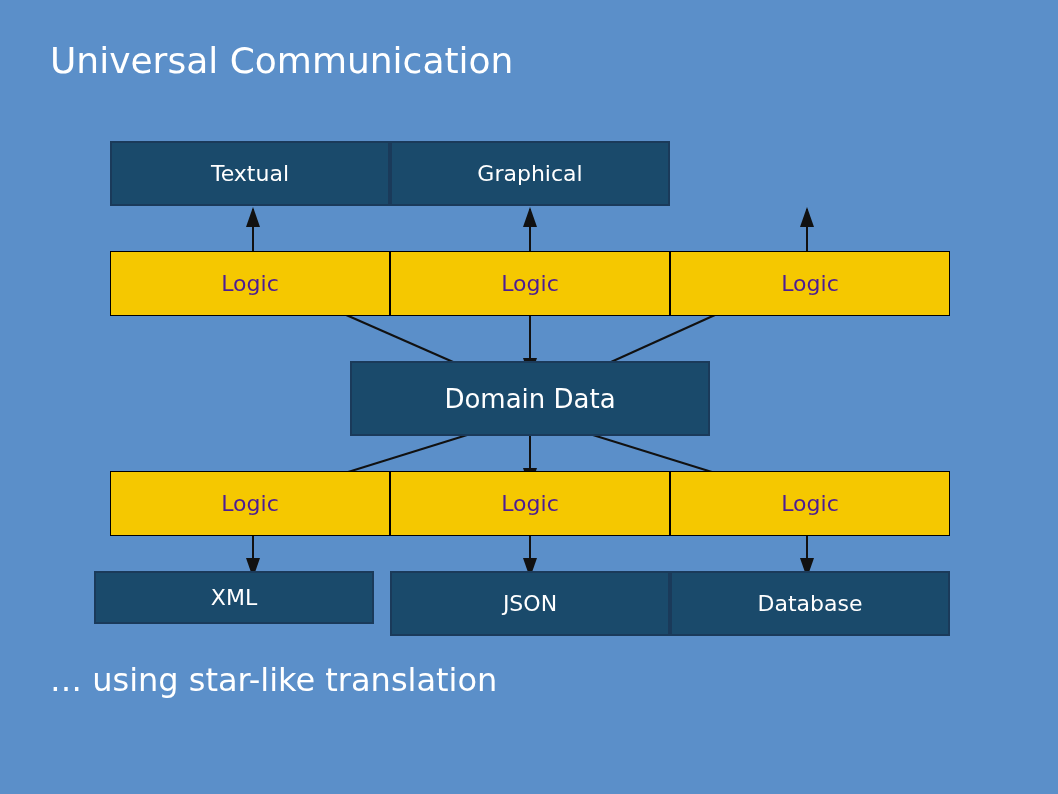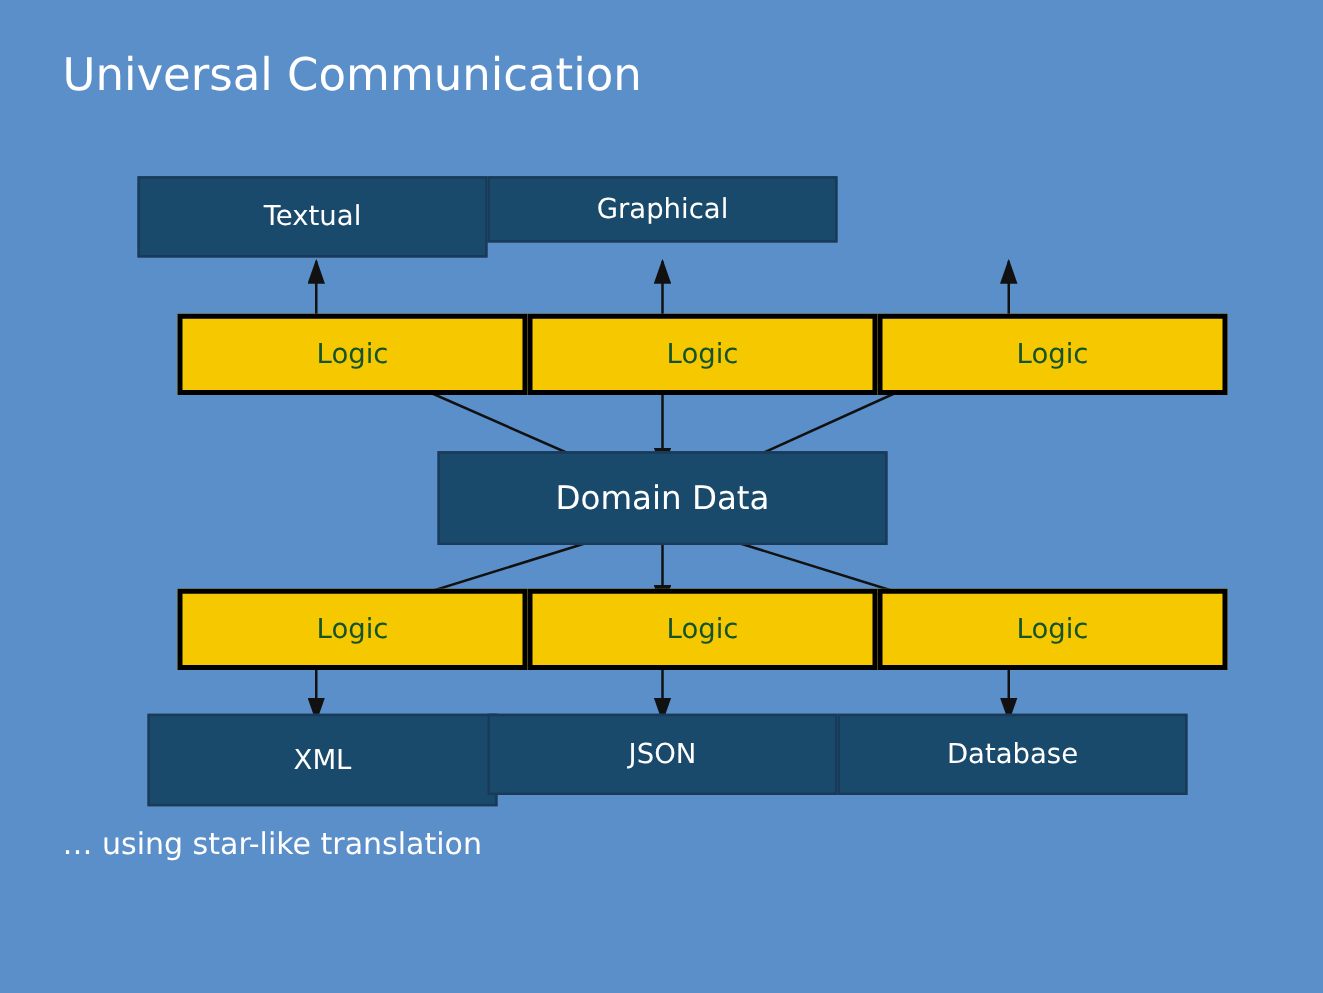--- a/index.html
+++ b/index.html
@@ -53,34 +53,33 @@
     }
 
     .node-dark {
       background-color: #1a4a6b;
       color: #ffffff;
       border: 2px solid #1a3a5a;
     }
 
     .node-yellow {
       background-color: #f5c800;
-      color: #14532d;
-      border: 4px solid #000000;
-      margin-left: 32px;
+      color: #4c1d95;
+      border: 1px solid #000000;
     }
 
     .node-center {
       background-color: #1a4a6b;
       color: #ffffff;
       border: 2px solid #1a3a5a;
     }
 
     .subtitle {
       color: #ffffff;
-      font-size: 24px;
+      font-size: 32px;
       margin-top: 20px;
     }
   </style>
 </head>
 <body>
 
 <div class="slide">
   <div class="title">Universal Communication</div>
 
   <div class="diagram-area">
@@ -120,21 +119,21 @@
 
       <line x1="530" y1="310" x2="707" y2="365" stroke="#111" stroke-width="2" marker-end="url(#arrowhead)"></line>
 
       <line x1="757" y1="405" x2="757" y2="455" stroke="#111" stroke-width="2" marker-end="url(#arrowhead)"></line>
     </svg>
 
     <div class="node node-dark" style="left: 60px; top: 20px; width: 280px; height: 65px;">
       <span>Textual</span>
     </div>
 
-    <div class="node node-dark" style="left: 340px; top: 20px; width: 280px; height: 53px; justify-content: center;">
+    <div class="node node-dark" style="left: 340px; top: 20px; width: 280px; height: 65px; justify-content: center;">
       <span>Graphical</span>
     </div>
 
 
     <div class="node node-yellow" style="left: 60px; top: 130px; width: 280px; height: 65px;">
       <span>Logic</span>
     </div>
 
     <div class="node node-yellow" style="left: 340px; top: 130px; width: 280px; height: 65px;">
       <span>Logic</span>
@@ -153,21 +152,21 @@
     </div>
 
     <div class="node node-yellow" style="left: 340px; top: 350px; width: 280px; height: 65px;">
       <span>Logic</span>
     </div>
 
     <div class="node node-yellow" style="left: 620px; top: 350px; width: 280px; height: 65px;">
       <span>Logic</span>
     </div>
 
-    <div class="node node-dark" style="left: 68px; top: 450px; width: 280px; height: 74px;">
+    <div class="node node-dark" style="left: 44px; top: 450px; width: 280px; height: 53px;">
       <span>XML</span>
     </div>
 
     <div class="node node-dark" style="left: 340px; top: 450px; width: 280px; height: 65px;">
       <span>JSON</span>
     </div>
 
     <div class="node node-dark" style="left: 620px; top: 450px; width: 280px; height: 65px;">
       <span>Database</span>
     </div>

